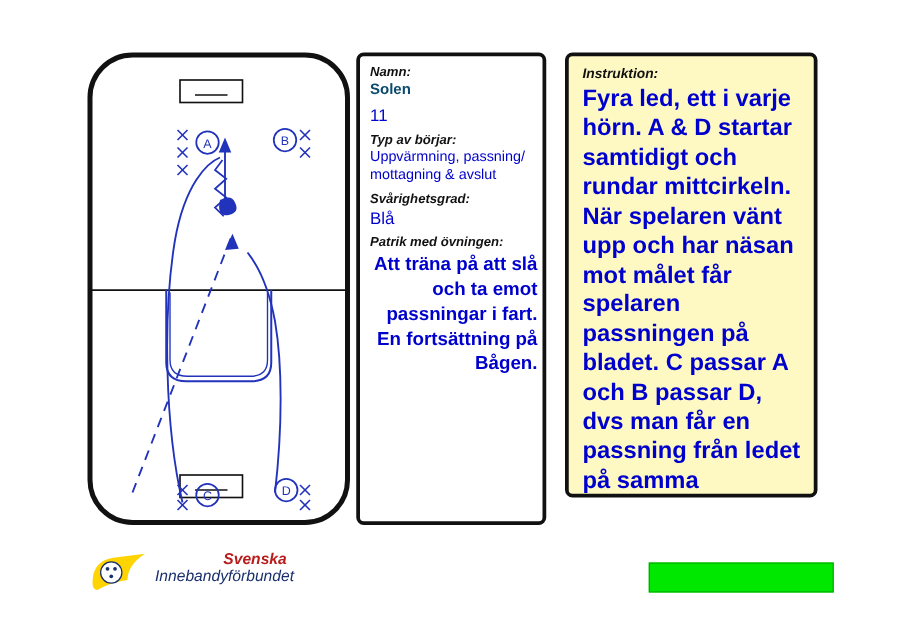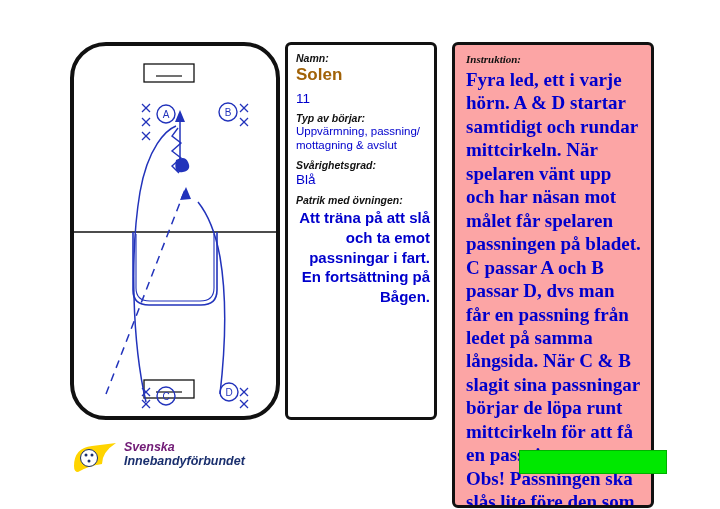--- a/index.html
+++ b/index.html
@@ -61,23 +61,23 @@
   }
   .lbl {
     font-size: 10.5px;
     font-weight: bold;
     font-style: italic;
     color: #111;
     line-height: 1.18;
     margin: 0;
   }
   .val-lg {
-    font-size: 17px;
-    font-weight: bold;
-    color: #a16207;
+    font-size: 12px;
+    font-weight: bold;
+    color: #0c4a6e;
     line-height: 1.15;
     margin: 1px 0 6px 0;
   }
   .val-sm {
     font-size: 11.5px;
     font-weight: normal;
     color: #0000cc;
     line-height: 1.2;
     margin: 1px 0 6px 0;
   }
@@ -96,28 +96,27 @@
     margin: 2px 0 0 0;
     text-align: right;
   }
 
   
   .instr-panel {
     position: absolute;
     left: 452px;
     top: 42px;
     width: 202px;
-    height: 466px;
+    height: 356px;
     box-sizing: border-box;
     border: 3px solid #111;
     border-radius: 6px;
-    background: #fca5a5;
+    background: #fef9c3;
     padding: 8px 8px 4px 11px;
     overflow: hidden;
-    font-family: Liberation Serif, serif;
   }
   .instr-title {
     font-size: 11px;
     font-weight: bold;
     font-style: italic;
     color: #111;
     margin: 0 0 3px 0;
   }
   .instr-body {
     font-size: 19px;
@@ -146,26 +145,27 @@
   .logo-text {
     position: absolute;
     left: 52px;
     top: 4px;
     width: 160px;
   }
   .logo-line1 {
     font-size: 12.5px;
     font-weight: bold;
     font-style: italic;
-    color: #701a75;
+    color: #b91c1c;
     line-height: 1.15;
+    text-align: center;
   }
   .logo-line2 {
     font-size: 12.5px;
-    font-weight: bold;
+    font-weight: normal;
     font-style: italic;
     color: #1a2f6e;
     line-height: 1.15;
   }
 
   
   .green-bar {
     position: absolute;
     left: 519px;
     top: 450px;

